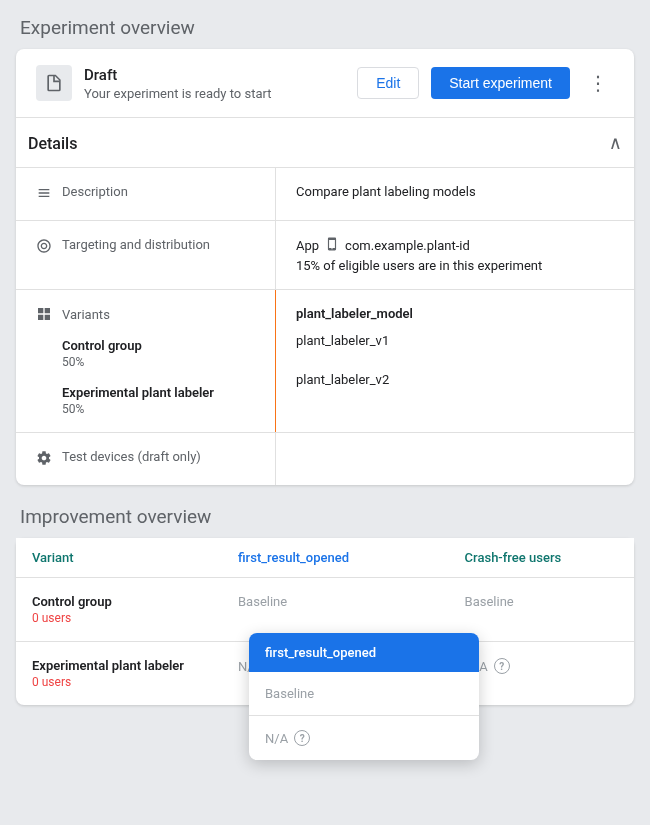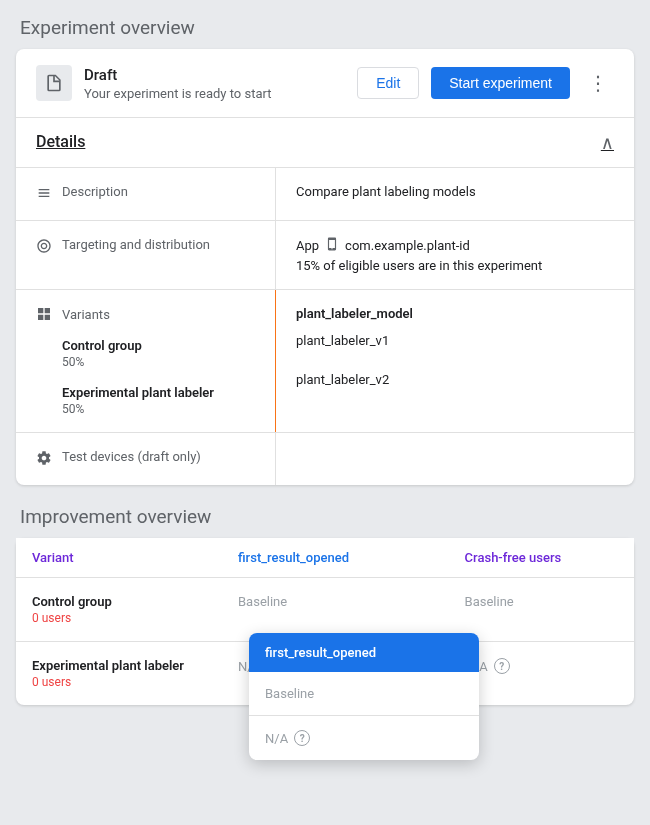--- a/index.html
+++ b/index.html
@@ -81,25 +81,24 @@
       padding: 4px 6px;
       font-size: 20px;
       color: #5f6368;
       display: flex;
       align-items: center;
     }
 
     
     .details-header {
       display: flex;
-      align-items: flex-start;
+      align-items: flex-end;
       justify-content: space-between;
-      padding: 14px 20px;
-      border-bottom: 1px solid #e0e0e0;
-      text-decoration: underline;
+      padding: 14px 12px;
+      border-bottom: 1px solid #e0e0e0;
     }
     .details-title { font-size: 16px; font-weight: 500; color: #202124; }
     .collapse-icon { color: #5f6368; font-size: 18px; cursor: pointer; }
 
     .detail-row {
       display: flex;
       border-bottom: 1px solid #e0e0e0;
     }
     .detail-row:last-child { border-bottom: none; }
     .detail-label-cell {
@@ -167,21 +166,21 @@
 
     .improvement-table {
       width: 100%;
       border-collapse: collapse;
     }
     .improvement-table th {
       text-align: left;
       padding: 12px 16px;
       font-size: 13px;
       font-weight: 500;
-      color: #6d28d9;
+      color: #0f766e;
       border-bottom: 1px solid #e0e0e0;
       background: #fff;
     }
     .improvement-table td {
       padding: 16px;
       font-size: 13px;
       border-bottom: 1px solid #e0e0e0;
       vertical-align: top;
     }
     .improvement-table tr:last-child td { border-bottom: none; }

